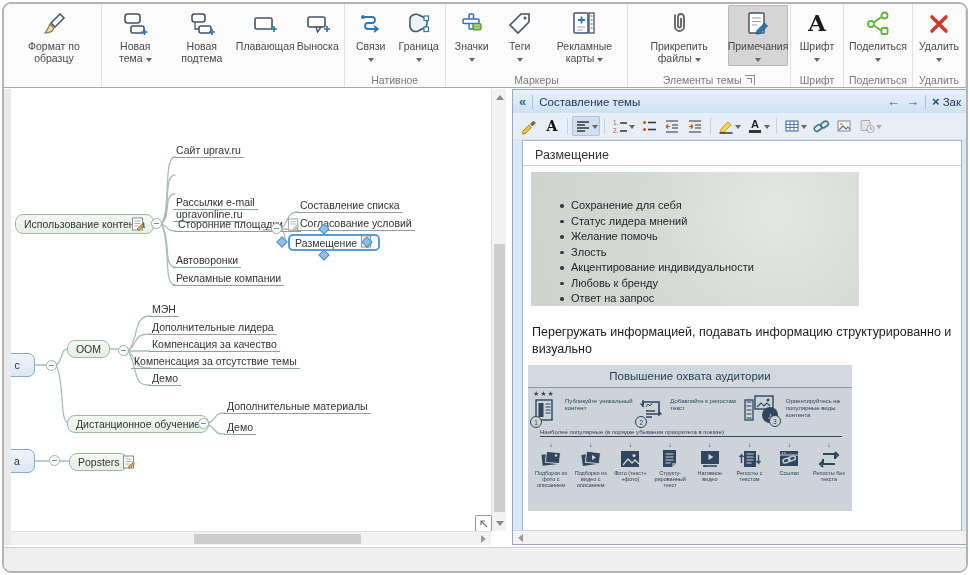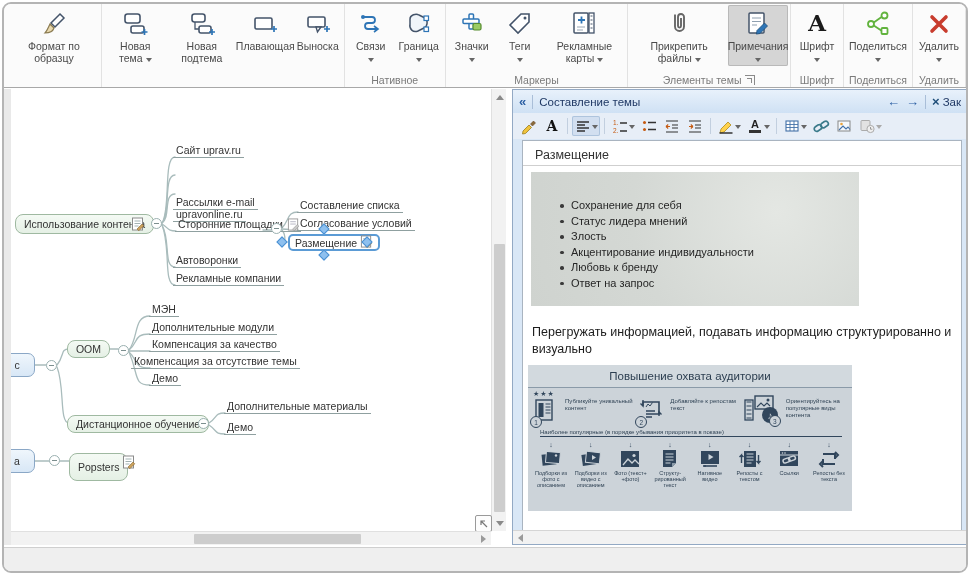--- a/index.html
+++ b/index.html
@@ -363,37 +363,37 @@
 
     <div class="nodebox bluebox" style="left:-12px;top:264px;width:36px;height:24px;">
       <span>с</span>
     </div>
     <div class="minus" style="left:35px;top:271px;"></div>
     <div class="nodebox" style="left:56px;top:251px;width:43px;height:18px;">
       <span>ООМ</span>
     </div>
     <div class="minus" style="left:107px;top:256px;"></div>
     <span class="topic" style="left:138px;top:214px;"><span>МЭН</span></span>
-    <span class="topic" style="left:138px;top:232px;"><span>Дополнительные модули</span></span>
+    <span class="topic" style="left:138px;top:232px;"><span>Дополнительные лидера</span></span>
     <span class="topic" style="left:138px;top:249px;"><span>Компенсация за качество</span></span>
     <span class="topic" style="left:120px;top:266px;"><span>Компенсация за отсутствие темы</span></span>
     <span class="topic" style="left:138px;top:283px;"><span>Демо</span></span>
 
     <div class="nodebox" style="left:56px;top:326px;height:18px;">
       <span>Дистанционное обучение</span>
     </div>
     <div class="minus" style="left:187px;top:329px;"></div>
     <span class="topic" style="left:213px;top:311px;"><span>Дополнительные материалы</span></span>
     <span class="topic" style="left:213px;top:332px;"><span>Демо</span></span>
 
     <div class="nodebox bluebox" style="left:-12px;top:360px;width:36px;height:24px;">
       <span>а</span>
     </div>
     <div class="minus" style="left:38px;top:366px;"></div>
-    <div class="nodebox" style="left:58px;top:364px;height:28px;">
+    <div class="nodebox" style="left:58px;top:364px;height:18px;">
       <span>Popsters</span>
     </div>
     <span class="note-ico" style="position:absolute;left:111px;top:366px;z-index:2;">
       <svg width="14" height="14" viewBox="0 0 14 14">
           <rect x="1.5" y="1" width="10" height="12" fill="#fff" stroke="#8a8a8a"></rect>
           <path d="M3.5 4 h6 M3.5 6.5 h6 M3.5 9 h4" stroke="#9aa" stroke-width="0.9"></path>
           <path d="M6 12 l5 -5 1.8 1.8 -5 5 z" fill="#caa05c" stroke="#8a6a30" stroke-width="0.6"></path>
         </svg>
     </span>
   </div>
@@ -530,20 +530,21 @@
     </div>
 
     <div class="content">
       <div class="ntitle">Размещение</div>
       <div class="nrule"></div>
 
       <div class="slide1">
         <ul>
           <li>Сохранение для себя</li>
           <li>Статус лидера мнений</li>
+          <li>Желание помочь</li>
           <li>Злость</li>
           <li>Акцентирование индивидуальности</li>
           <li>Любовь к бренду</li>
           <li>Ответ на запрос</li>
         </ul>
       </div>
 
       <div class="para">Перегружать информацией, подавать информацию структурированно и визуально</div>
 
       <div class="slide2">

